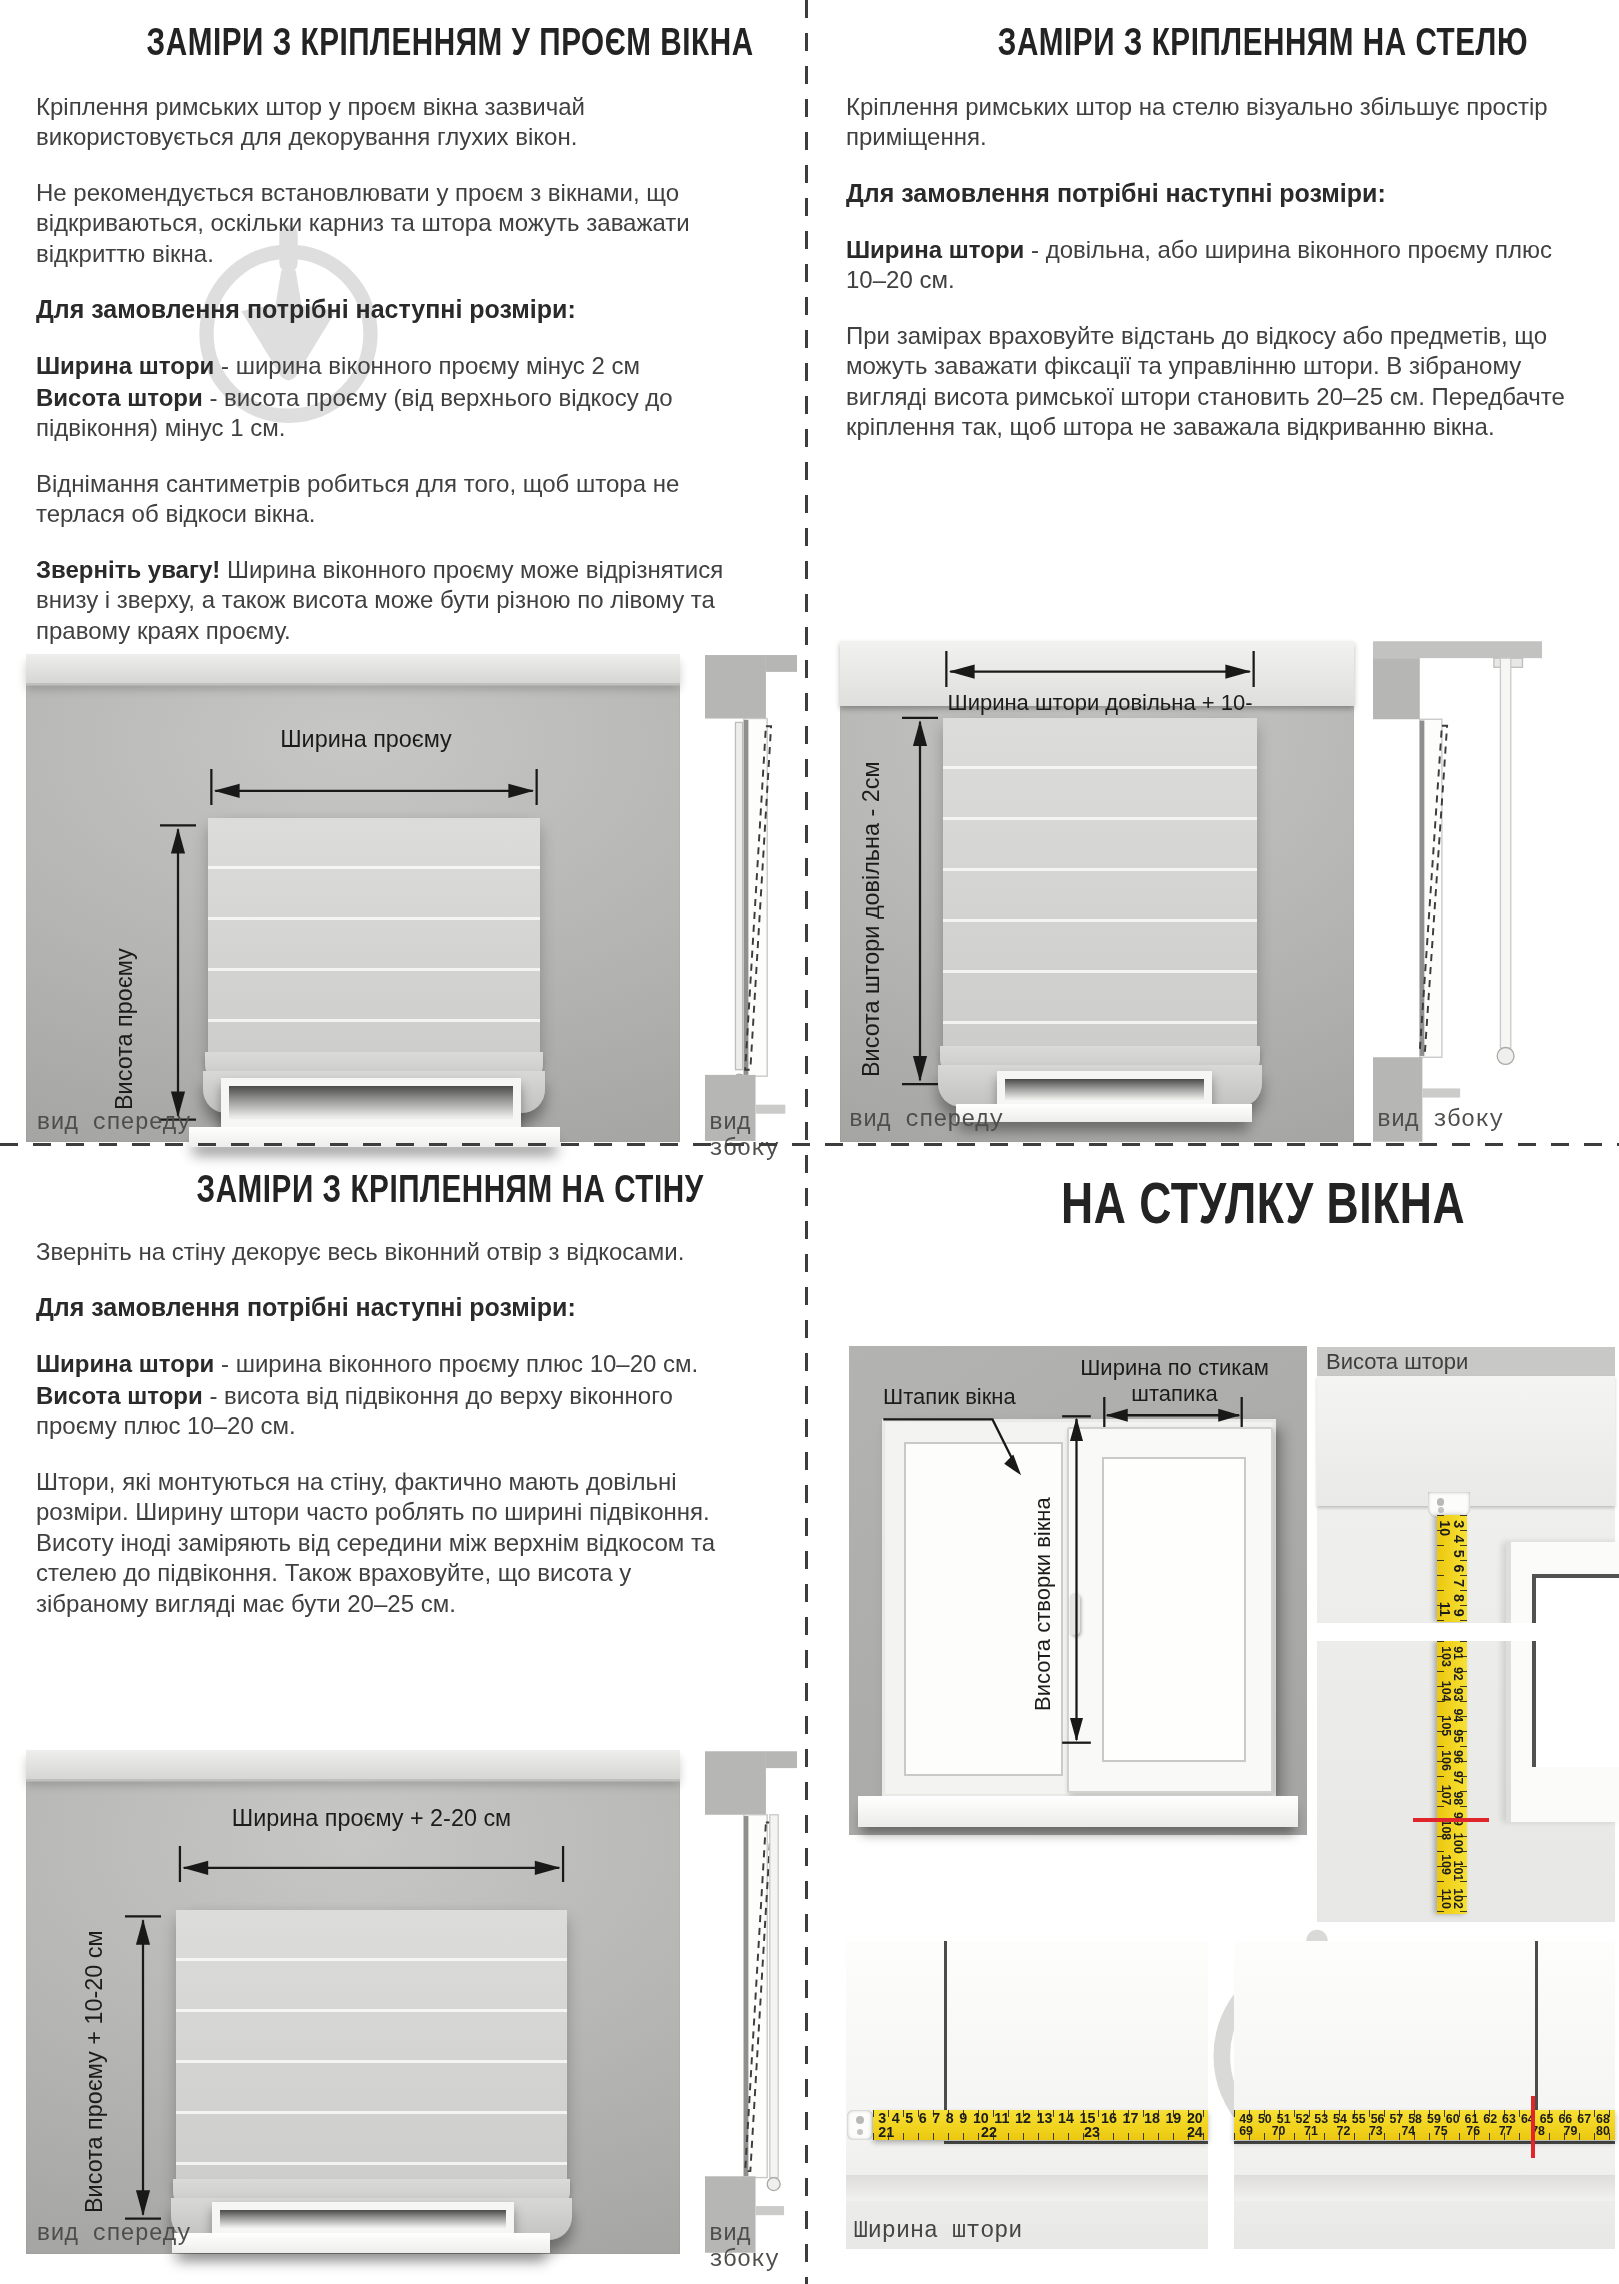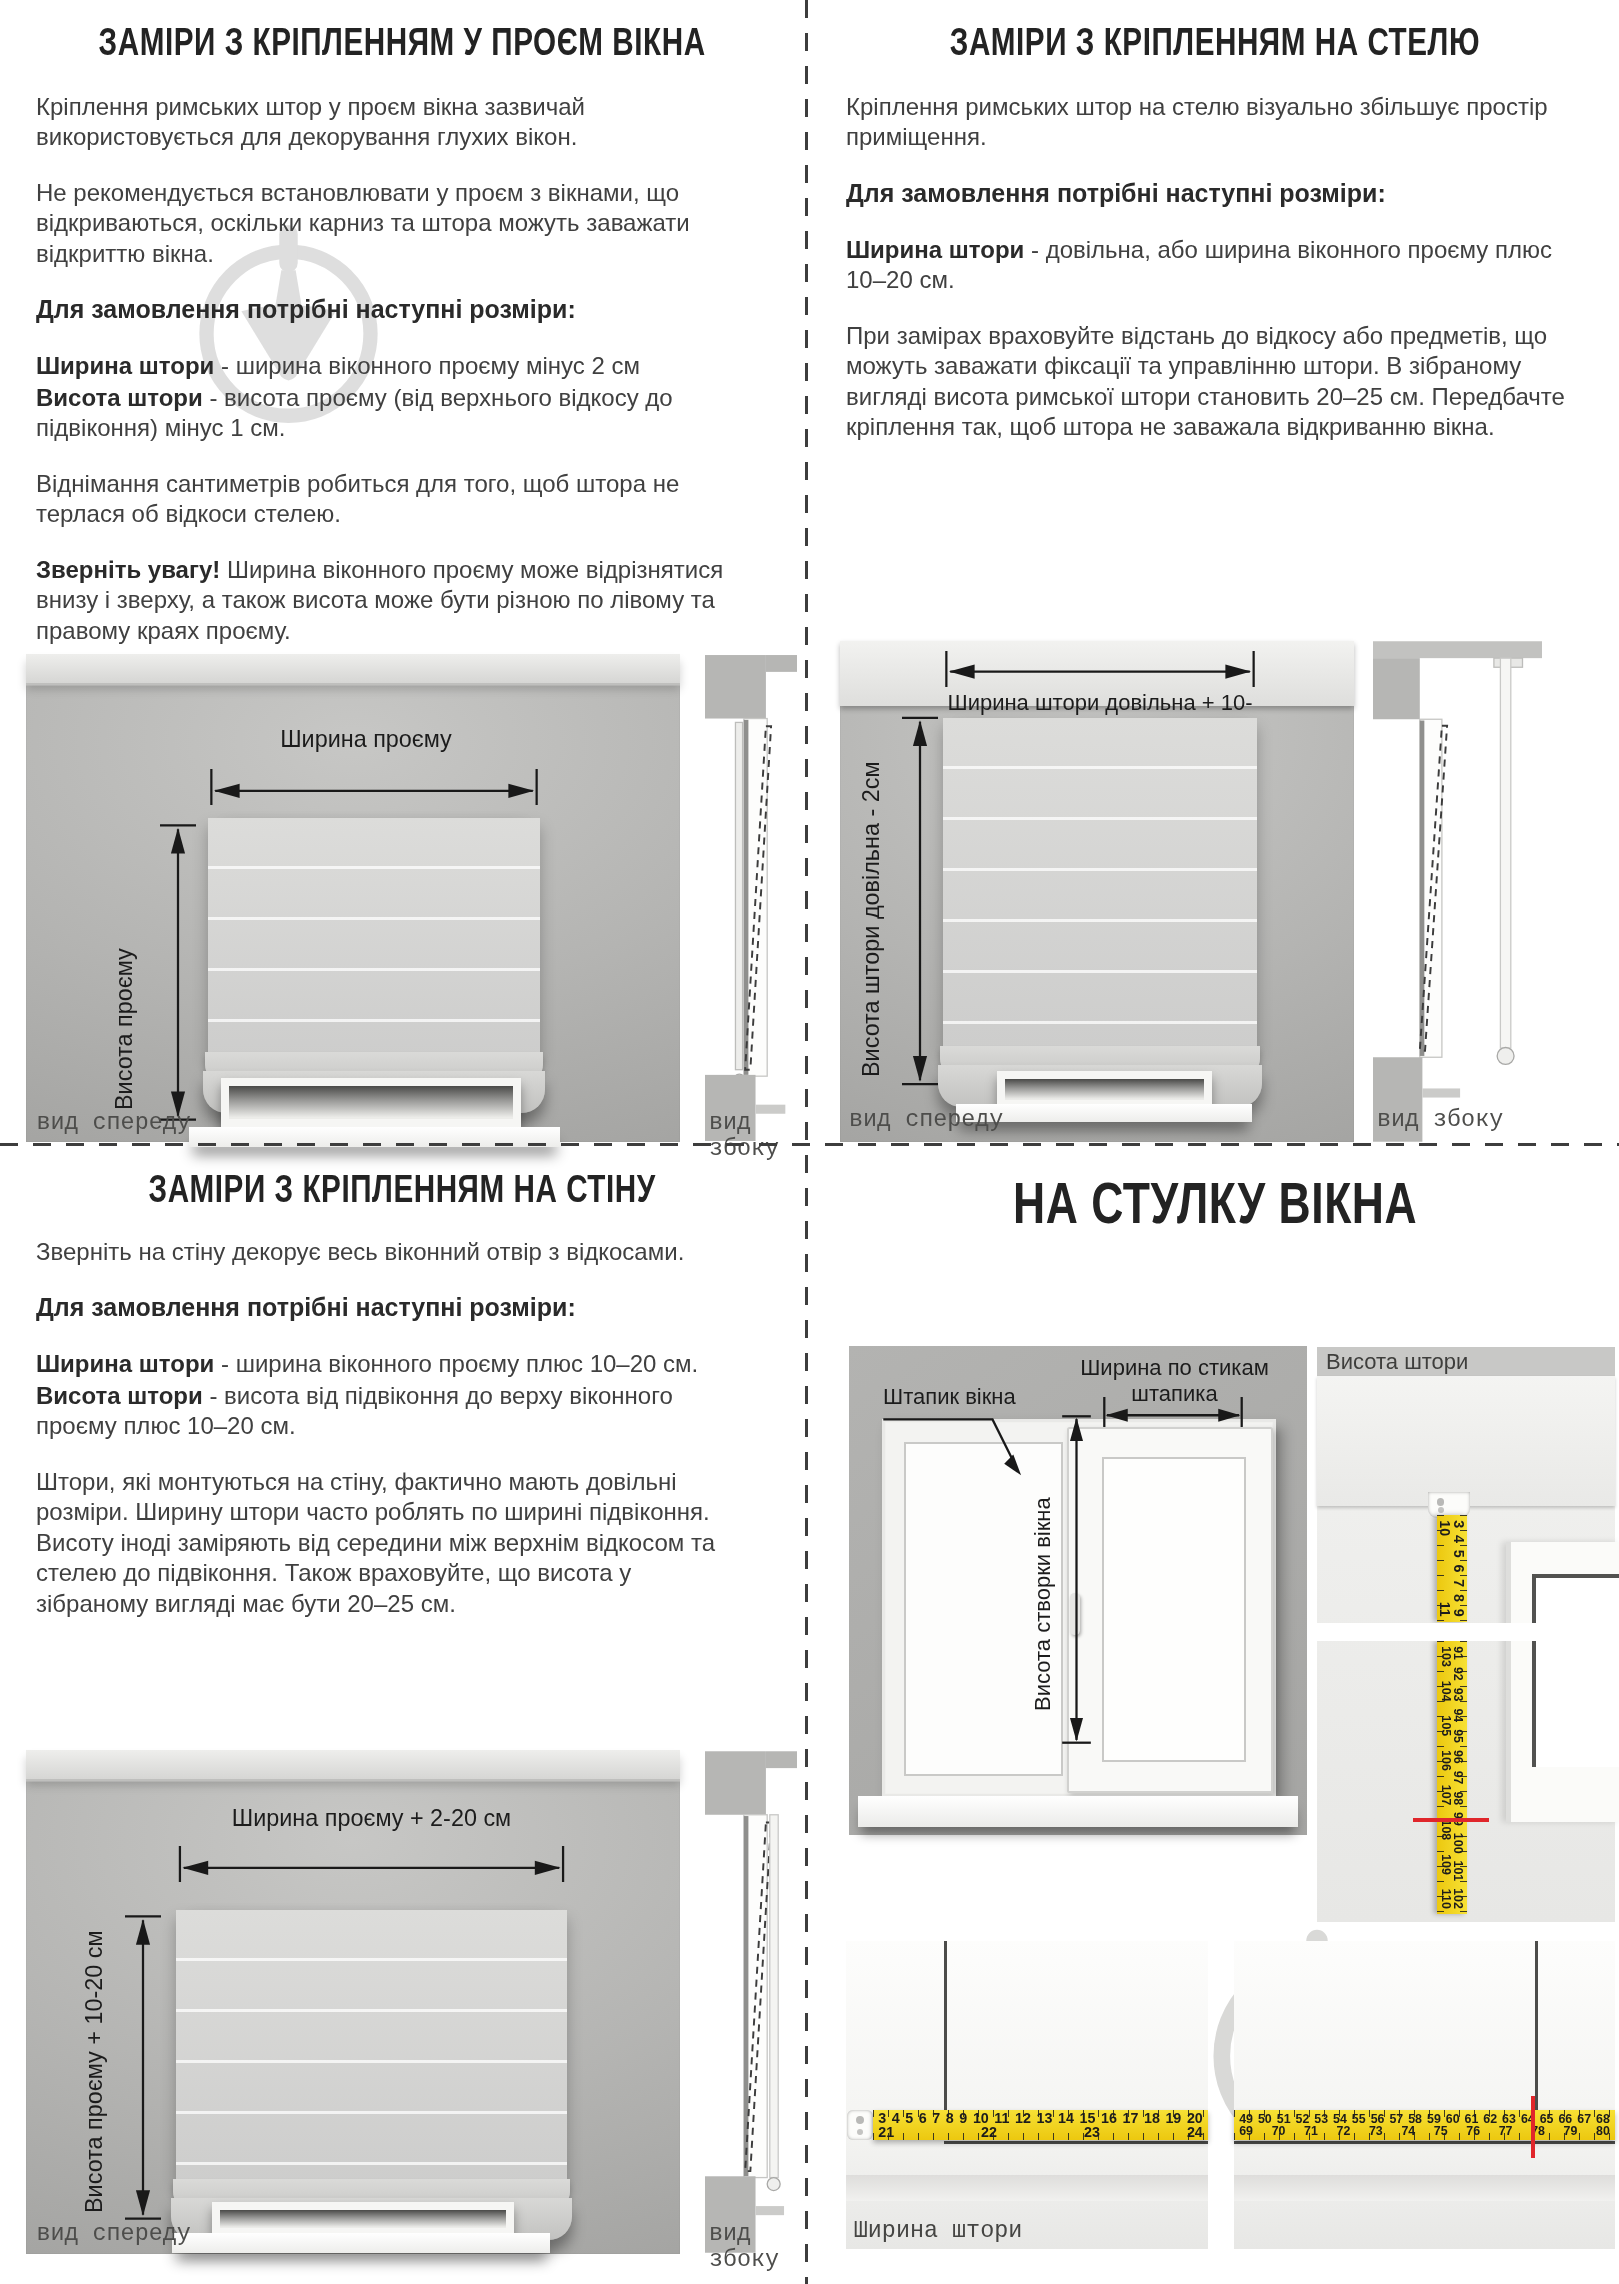--- a/index.html
+++ b/index.html
@@ -6,21 +6,21 @@
   .page{position:relative;width:1619px;height:2284px;background:#fff;
         font-family:"Liberation Sans",sans-serif;color:#3a3a3a;overflow:hidden;}
 
   
   .sep-v{position:absolute;top:0;width:3.3px;height:2284px;
          background:repeating-linear-gradient(180deg,#3d3d3d 0 18px,transparent 18px 33px);}
   .sep-h{position:absolute;left:0;width:1619px;height:3.3px;
          background:repeating-linear-gradient(90deg,#3d3d3d 0 18px,transparent 18px 33px);}
 
   
-  .q-title{position:absolute;text-align:center;font-weight:700;color:#232323;}
+  .q-title{position:absolute;text-align:center;font-weight:700;color:#232323;padding-left:48px;}
   .cond{display:inline-block;transform:scaleX(.78);transform-origin:center;white-space:nowrap;letter-spacing:0.7px;}
   .t56{font-size:38px;line-height:1.05;}
   .t88{font-size:57px;line-height:1.12;}
   .textcol{position:absolute;}
   .para{font-size:24px;line-height:1.27;margin:0 0 25px;color:#404040;}
   .para.tight{margin-bottom:1.3px;}
   .sizes{margin:0 0 25px;}
   .order{font-weight:700;color:#2a2a2a;font-size:25px;}
   .bterm{font-weight:700;color:#2a2a2a;}
 
@@ -100,21 +100,21 @@
   </div>
 
   <div class="textcol" style="left:36px;top:92px;width:706px">
     <p class="para">Кріплення римських штор у проєм вікна зазвичай використовується для декорування глухих вікон.</p>
     <p class="para">Не рекомендується встановлювати у проєм з вікнами, що відкриваються, оскільки карниз та штора можуть заважати відкриттю вікна.</p>
     <p class="para order">Для замовлення потрібні наступні розміри:</p>
     <div class="sizes">
       <p class="para tight"><span class="bterm">Ширина штори</span><span> - ширина віконного проєму мінус 2 см</span></p>
       <p class="para tight"><span class="bterm">Висота штори</span><span> - висота проєму (від верхнього відкосу до підвіконня) мінус 1 см.</span></p>
     </div>
-    <p class="para">Віднімання сантиметрів робиться для того, щоб штора не терлася об відкоси стелею.</p>
+    <p class="para">Віднімання сантиметрів робиться для того, щоб штора не терлася об відкоси вікна.</p>
     <p class="para"><span class="bterm">Зверніть увагу!</span><span> Ширина віконного проєму може відрізнятися внизу і зверху, а також висота може бути різною по лівому та правому краях проєму.</span></p>
   </div>
 
   <div class="fig" style="left:26px;top:654px;width:654px;height:488px">
     <div class="cornice"></div>
     <div class="dim-label" style="left:174px;top:72px;width:332px">Ширина проєму</div>
     <svg class="dim" style="left:182px;top:115px" width="332" height="36" viewBox="0 0 510 56">
       <line x1="2" y1="0" x2="2" y2="56"></line>
         <line x1="508" y1="0" x2="508" y2="56"></line>
       <line x1="8" y1="34" x2="502" y2="34"></line>

